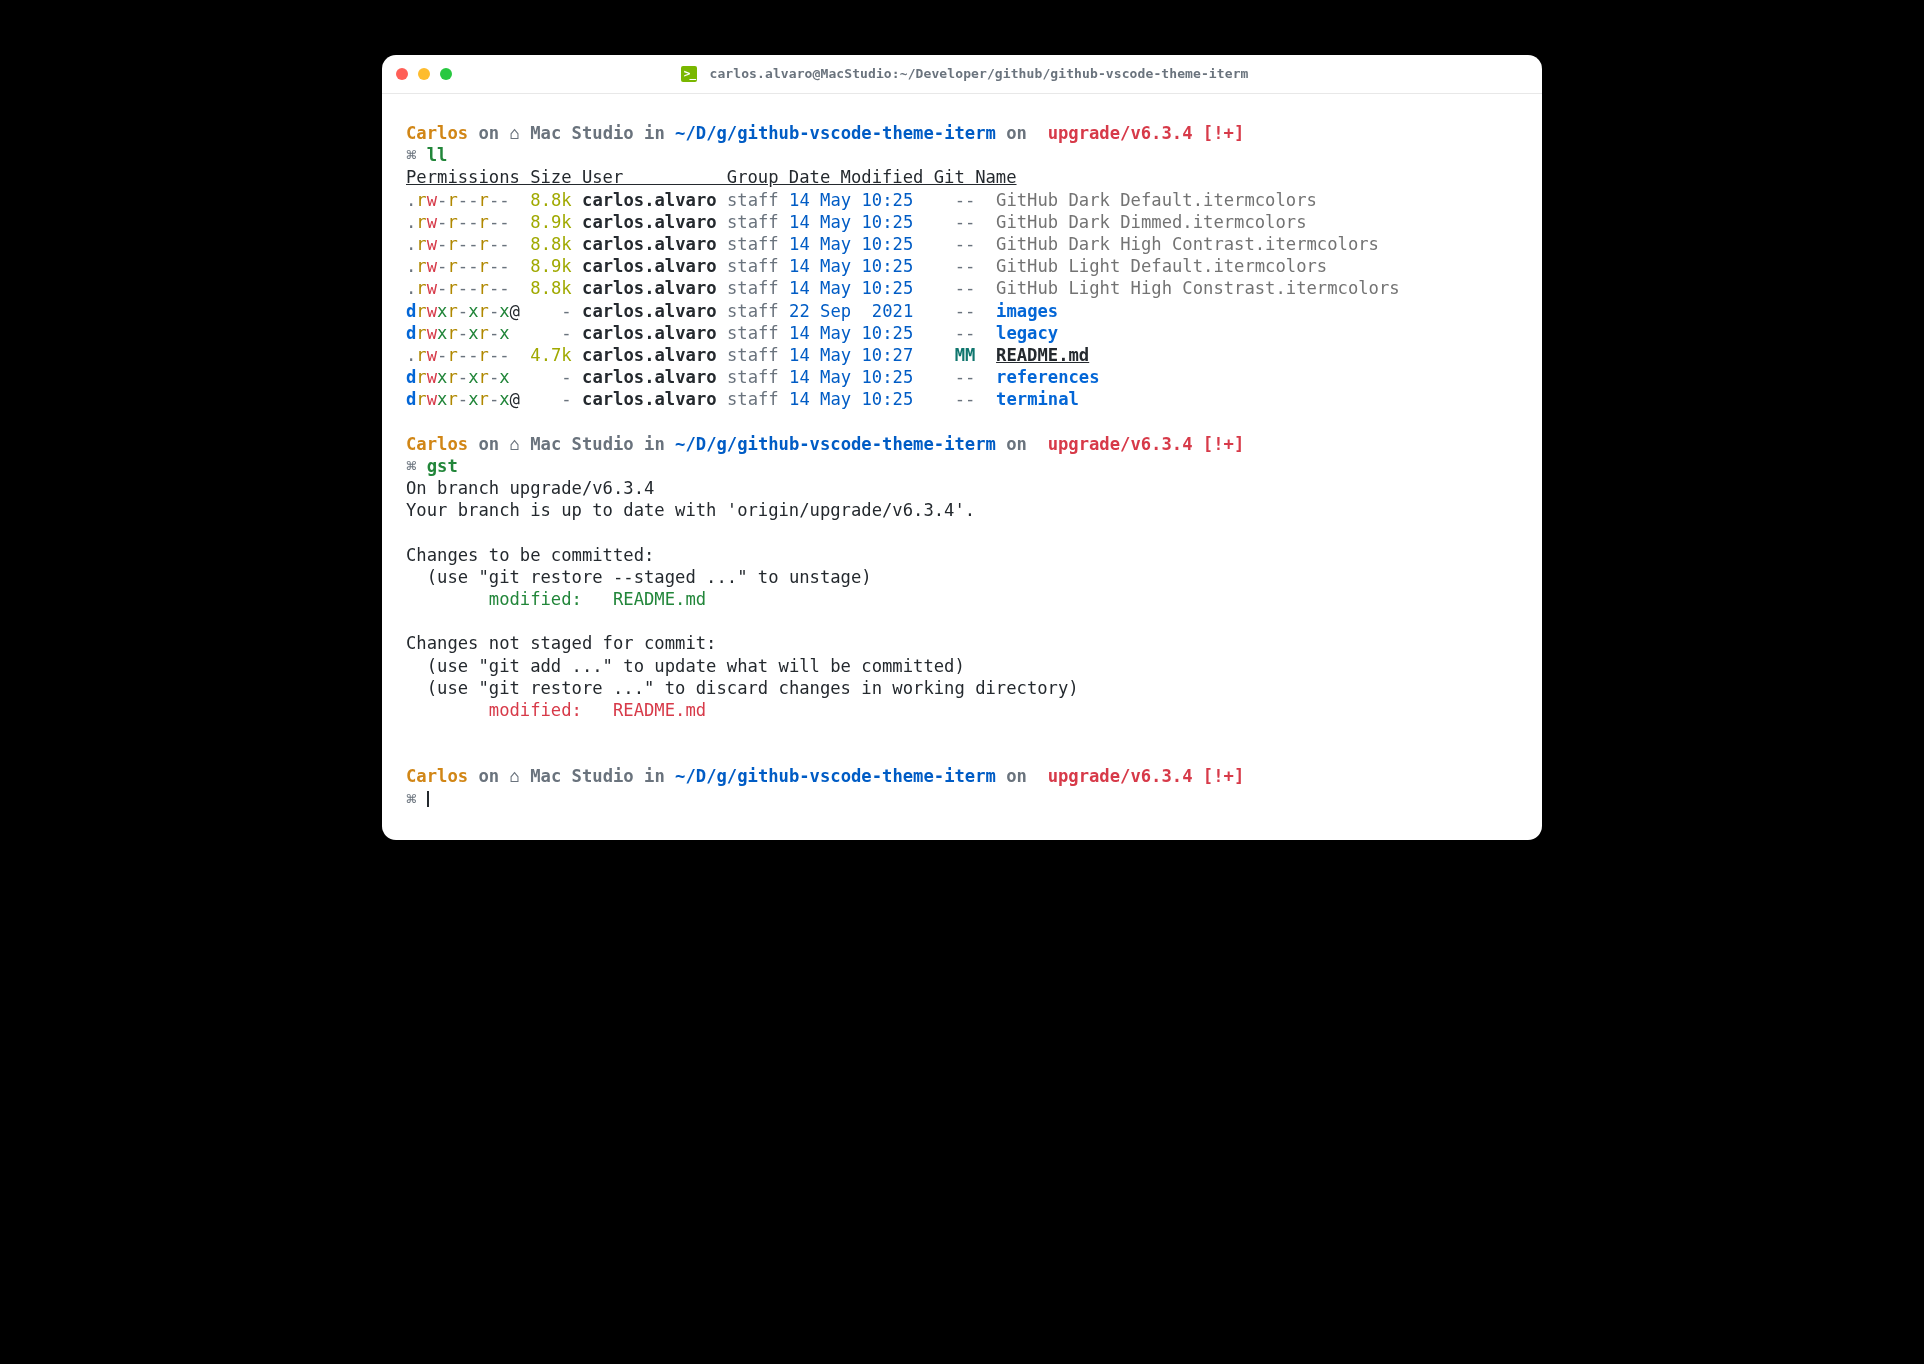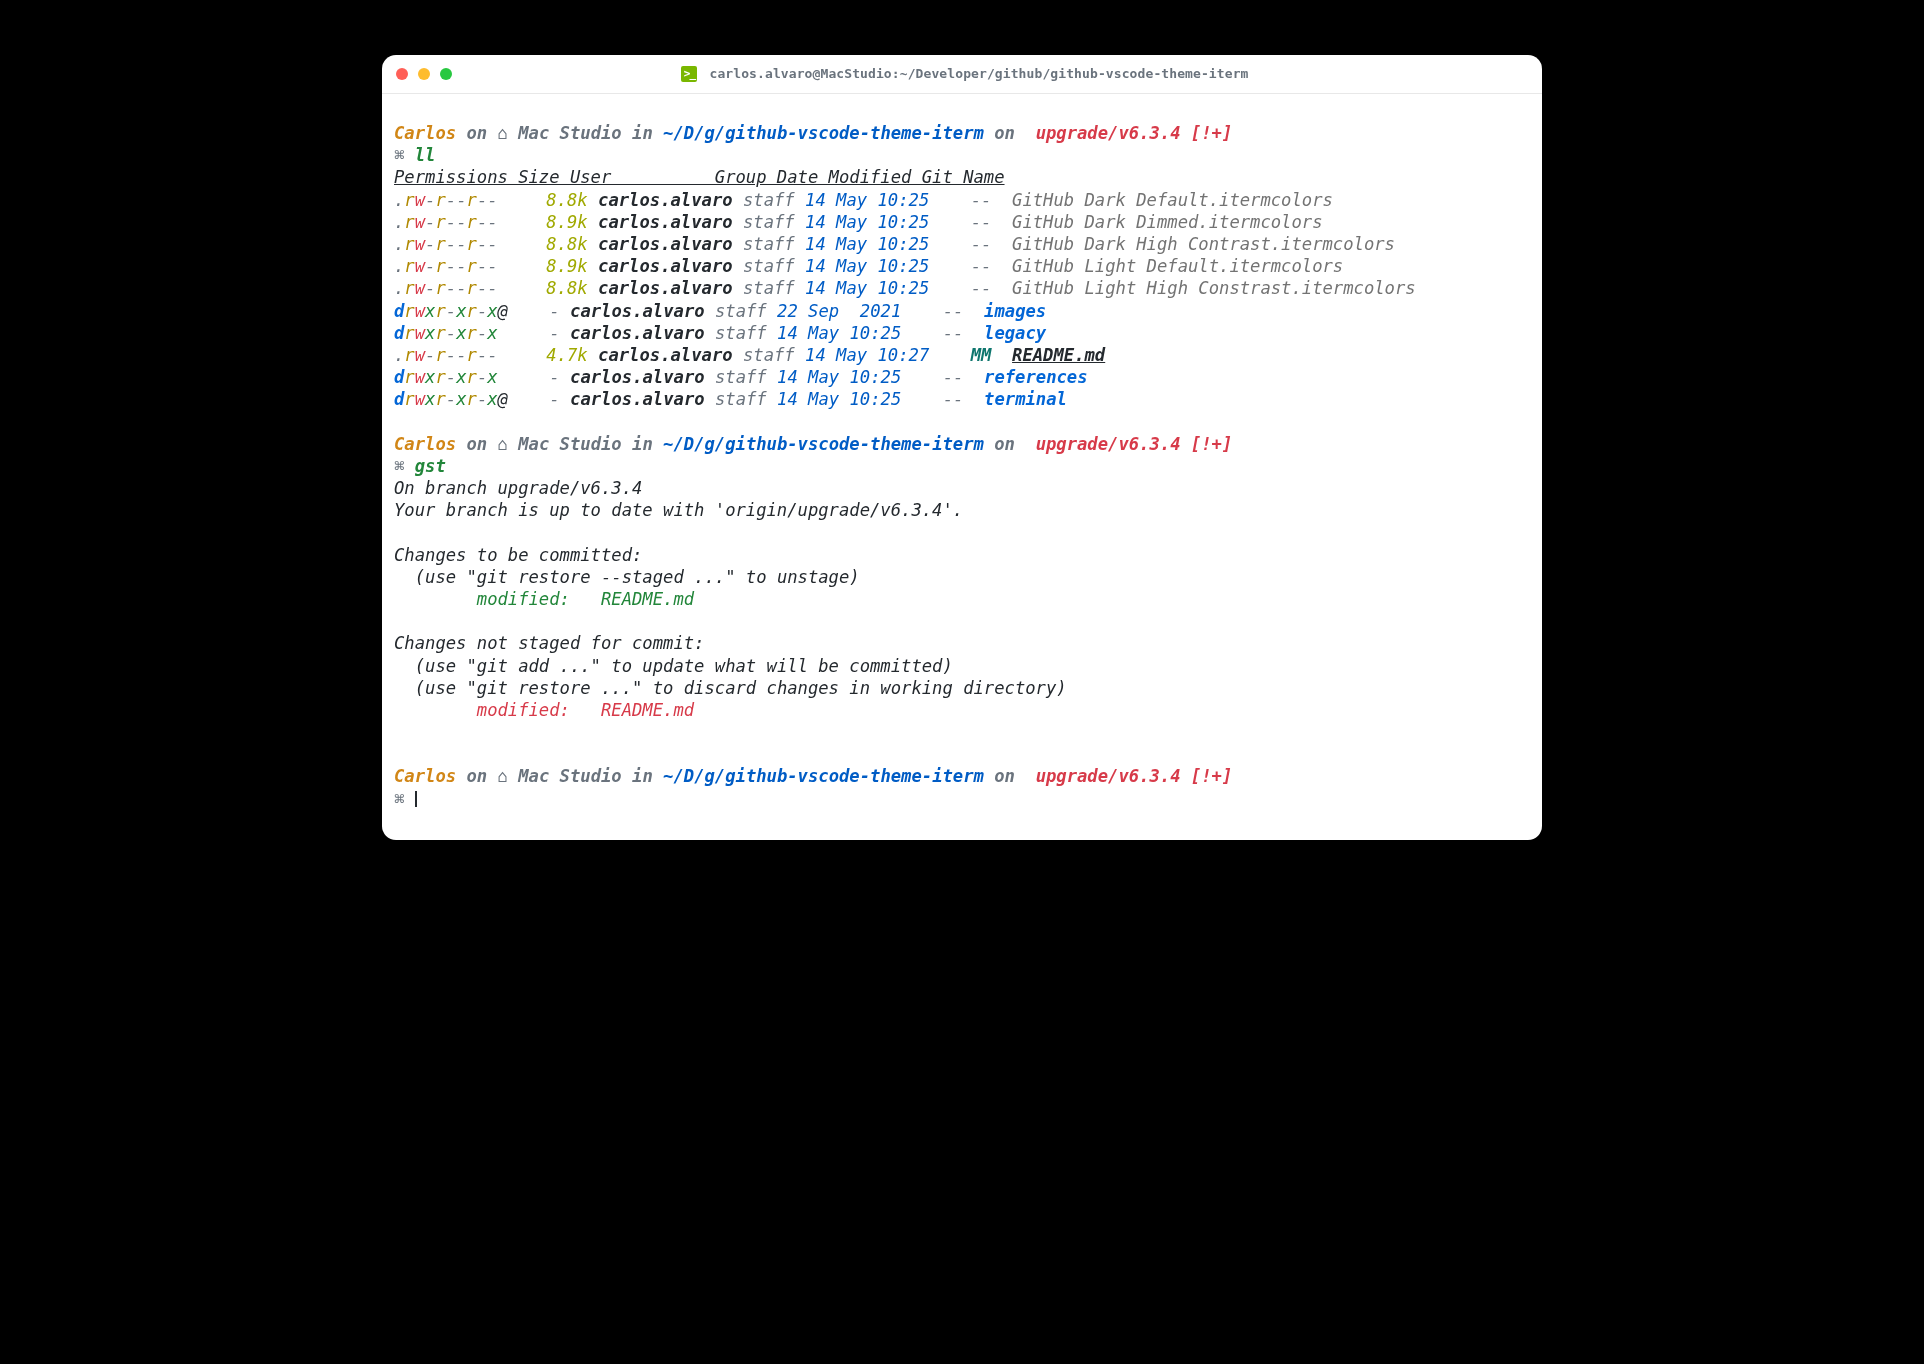--- a/index.html
+++ b/index.html
@@ -38,33 +38,33 @@
   .tl-max{background:#28c840;}
   .tl-spacer{width:80px;}
   .tl-title{
     flex:1;text-align:center;display:flex;align-items:center;justify-content:center;gap:12px;
     color:var(--muted);font-weight:700;font-size:13px;letter-spacing:.1px;
   }
   .tl-icon{width:16px;height:16px;background:#79b700;border-radius:2px;display:inline-flex;align-items:center;justify-content:center;color:#fff;font-size:10px;font-weight:900;}
   .tl-icon::before{content:">_";font-size:11px;letter-spacing:-1px;}
   .tl-right{width:140px;}
   .terminal{
-    padding:28px 12px 30px 12px;
-    white-space:pre;color:var(--fg);font-style:italic;
+    padding:28px 12px 30px 24px;
+    white-space:pre;color:var(--fg);
   }
   
   .c-orange{color:var(--orange);font-weight:700;}
   .c-mutedb{color:var(--muted);font-weight:700;}
   .c-muted{color:var(--muted);}
   .c-blue{color:var(--lightblue);font-weight:700;}
   .c-redb{color:var(--red);font-weight:700;}
   .c-red{color:var(--red);}
   .c-green{color:var(--green);}
   .c-greenb{color:var(--green);font-weight:700;}
-  .c-yellowg{color:var(--yellowgreen);margin-left:28px;}
+  .c-yellowg{color:var(--yellowgreen);}
   .c-yellowb{color:#0f766e;font-weight:700;}
   .c-fgb{color:var(--fg);font-weight:700;margin-top:19px;}
   .c-dir{color:var(--dir);font-weight:700;}
   .c-under{text-decoration:underline;}
   .c-file{color:#737373;}
   .c-readme{font-weight:700;text-decoration:underline;color:#24292e;margin-top:20px;}
   .glyph-host{color:var(--muted);}
   .glyph-branch{color:var(--red);font-weight:700;}
   .cursor{display:inline-block;width:2px;height:16px;background:#24292e;vertical-align:-2px;}
   

